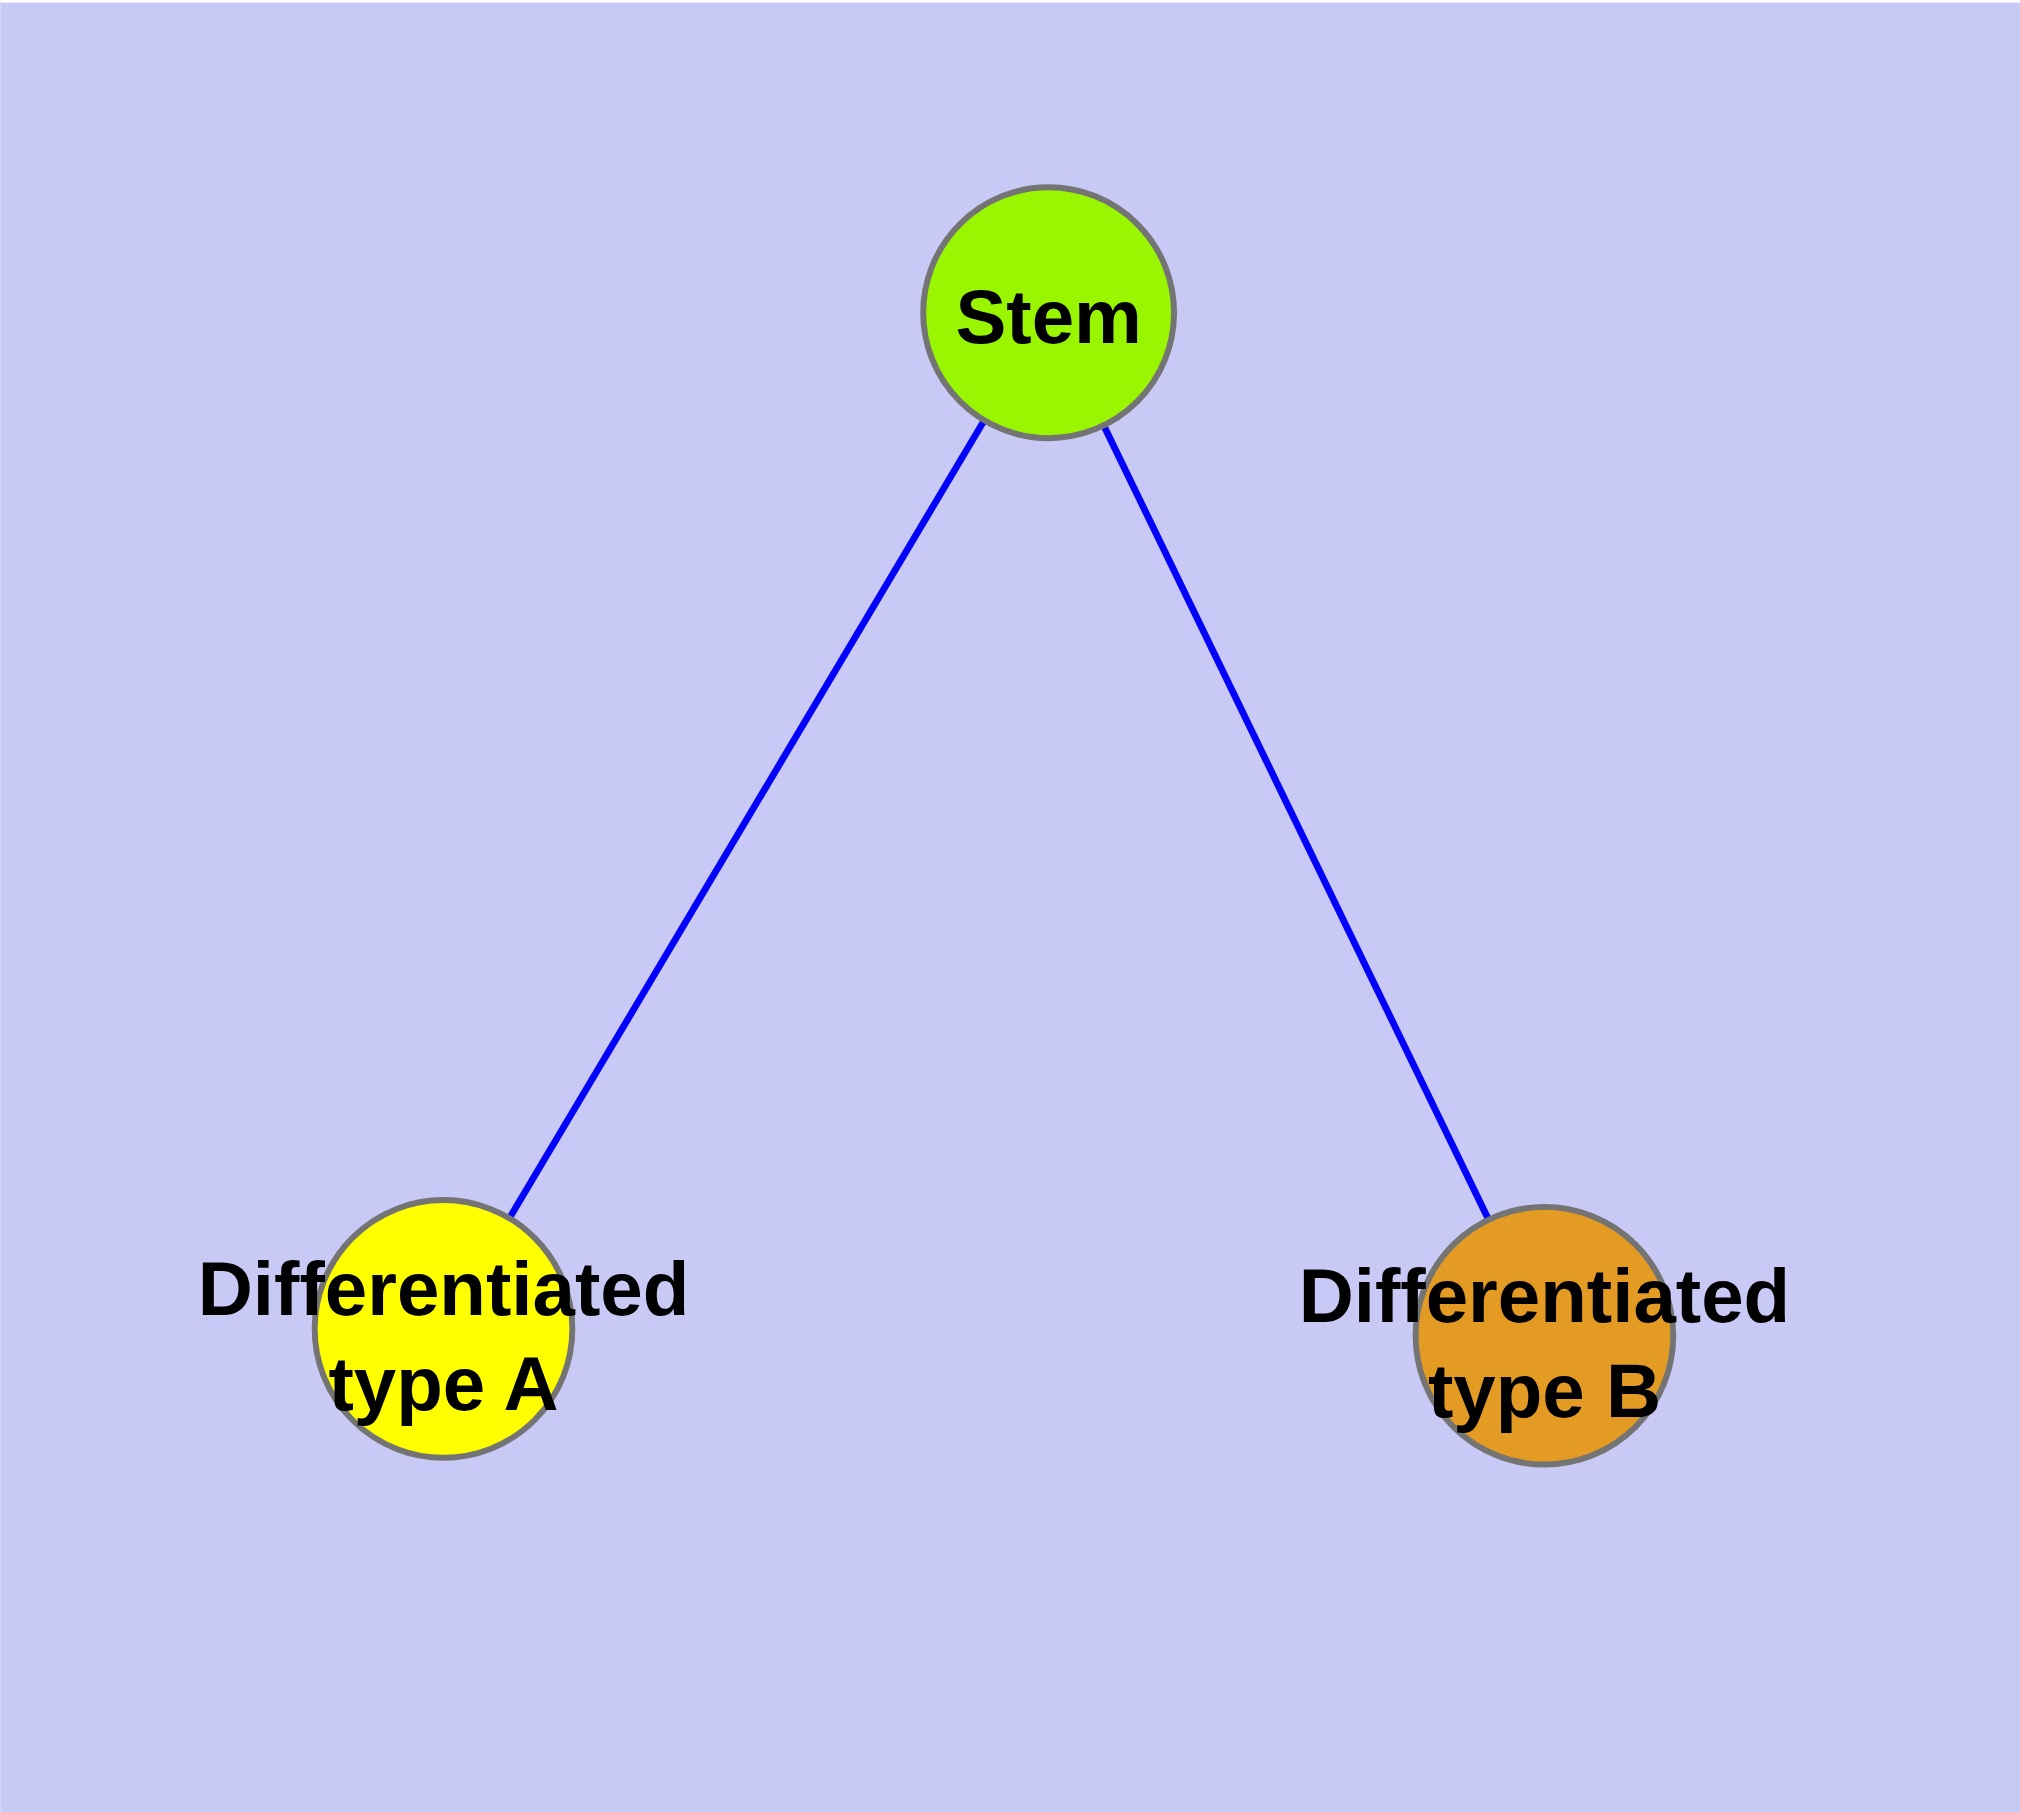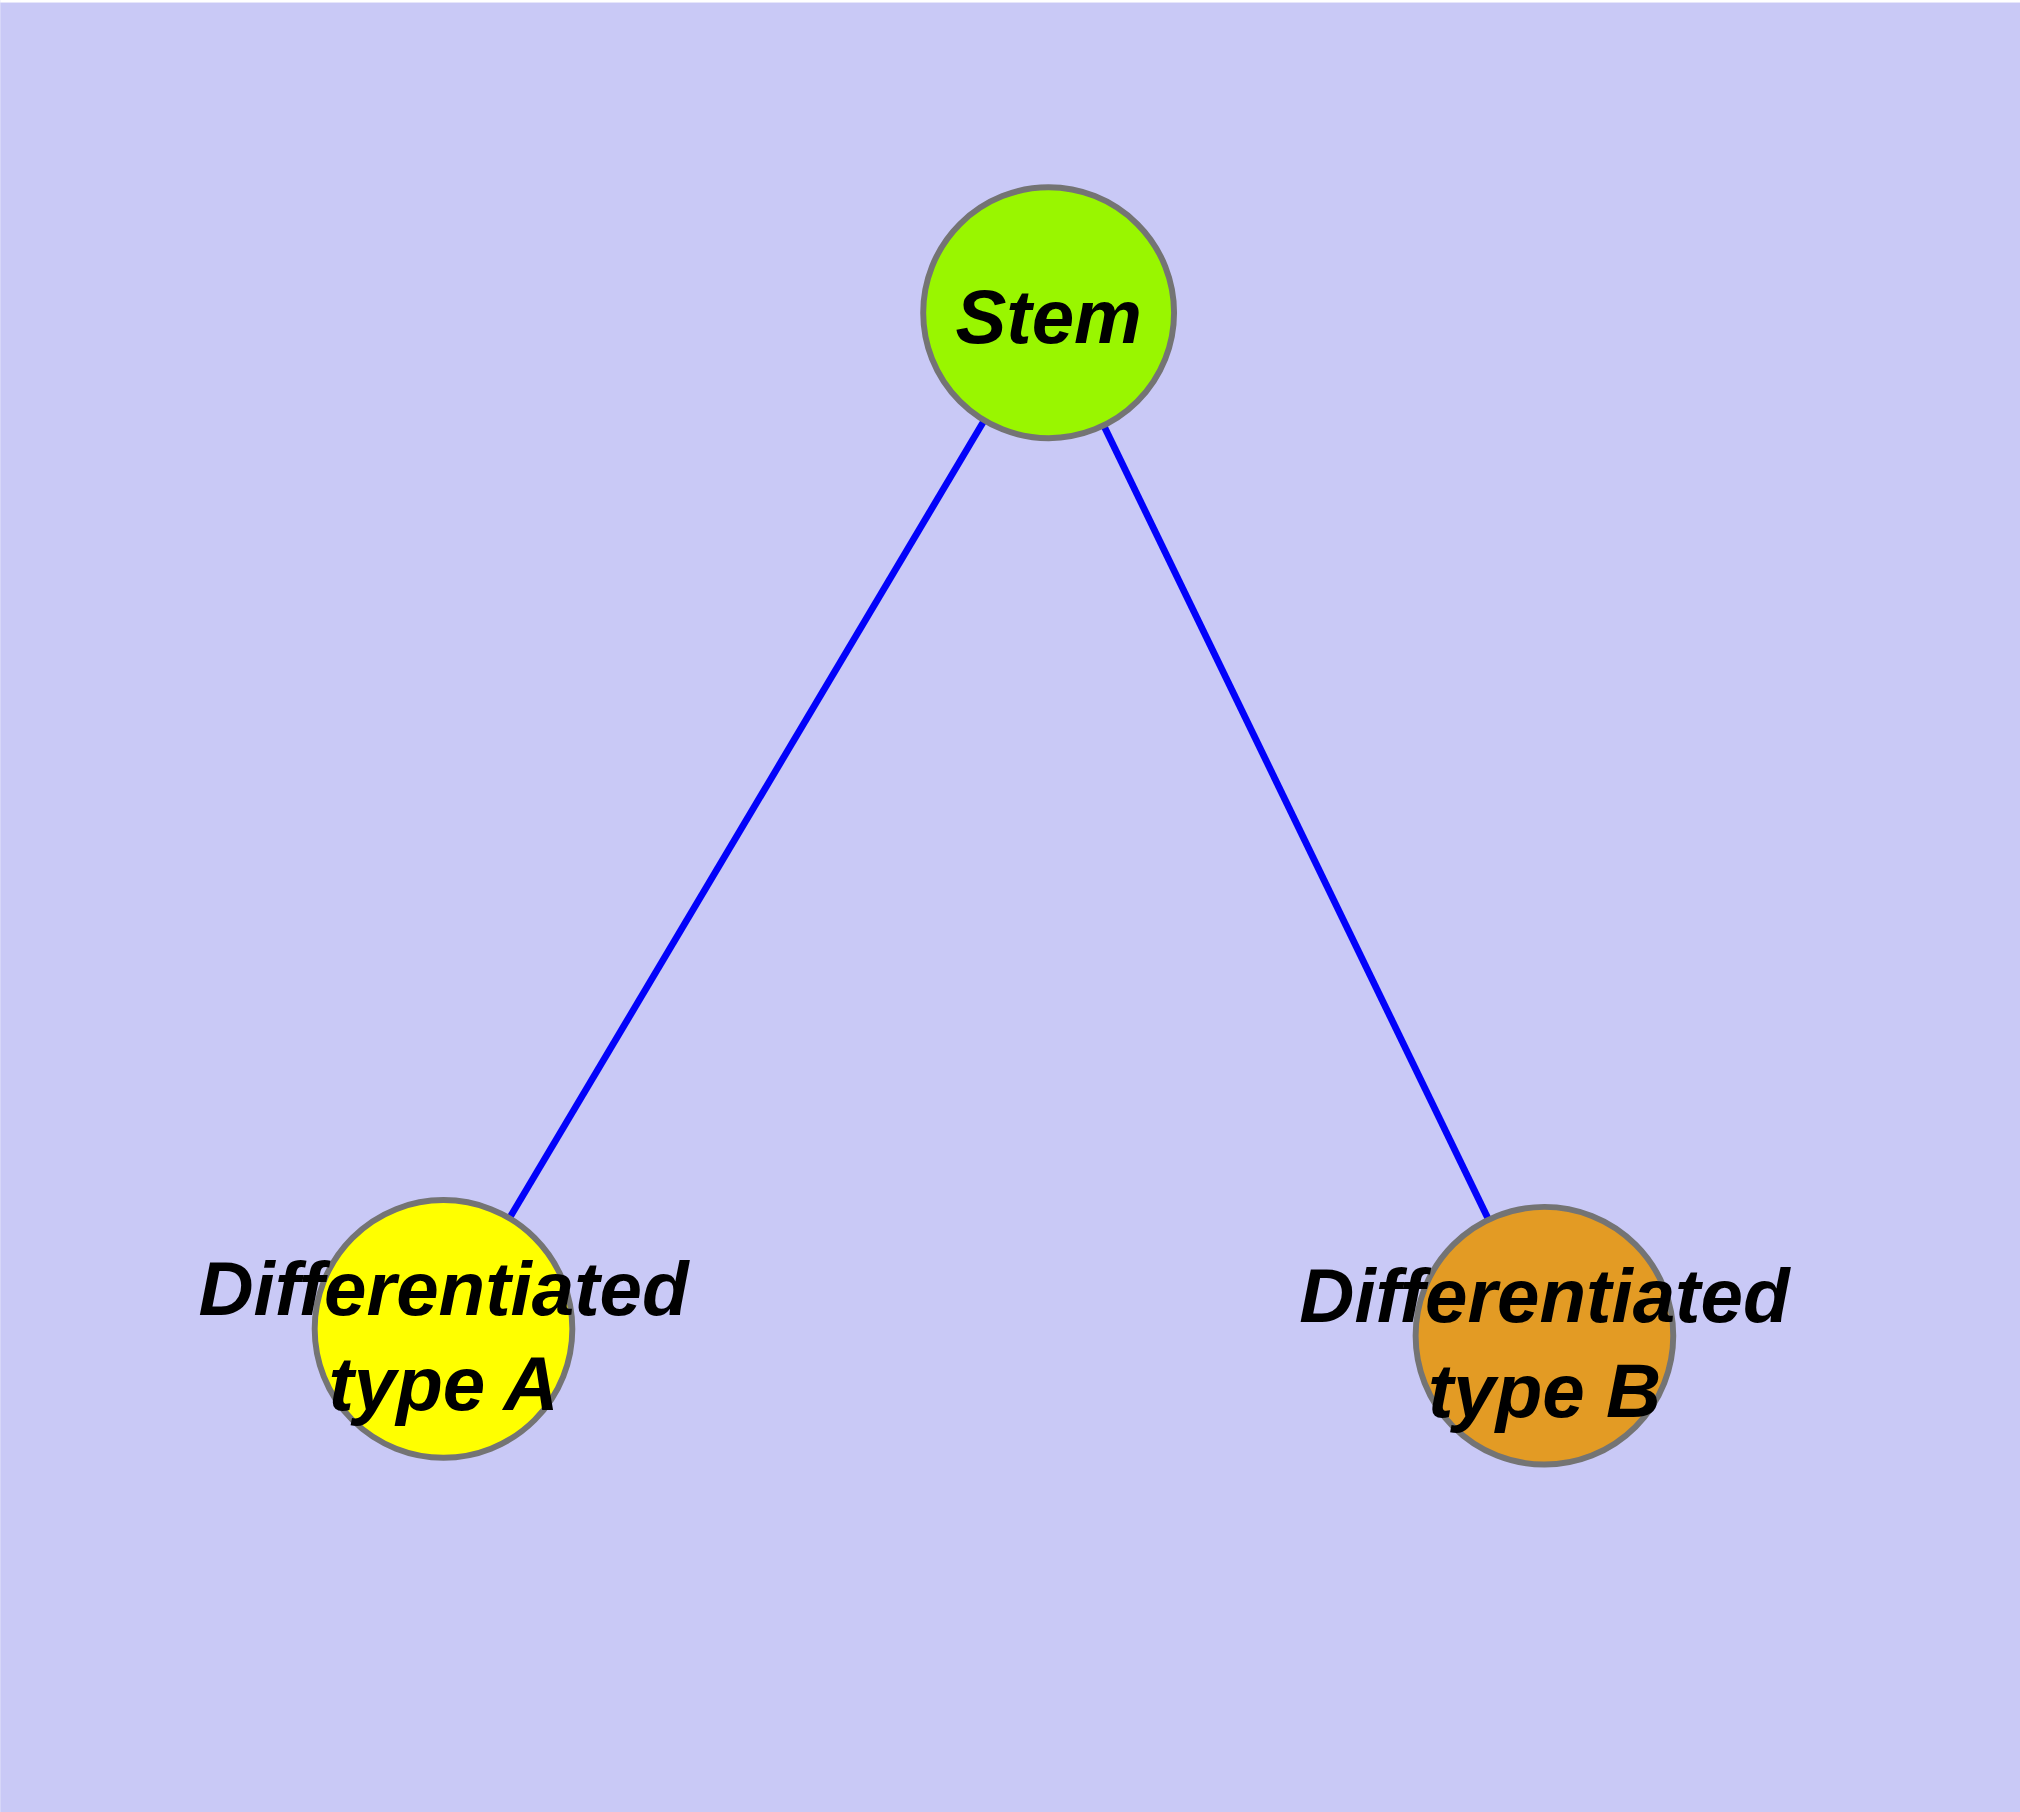--- a/index.html
+++ b/index.html
@@ -8,21 +8,20 @@
     width: 2021px;
     height: 1812px;
     overflow: hidden;
     background: #ffffff;
     font-family: "Liberation Sans", sans-serif;
   }
   .stage {
     position: relative;
     width: 2021px;
     height: 1469px;
-    font-style: italic;
   }
   svg.diagram {
     display: block;
     width: 2021px;
     height: 1812px;
   }
   .node-label {
     font-family: "Liberation Sans", "DejaVu Sans", sans-serif;
     font-weight: bold;
     font-size: 90px;

